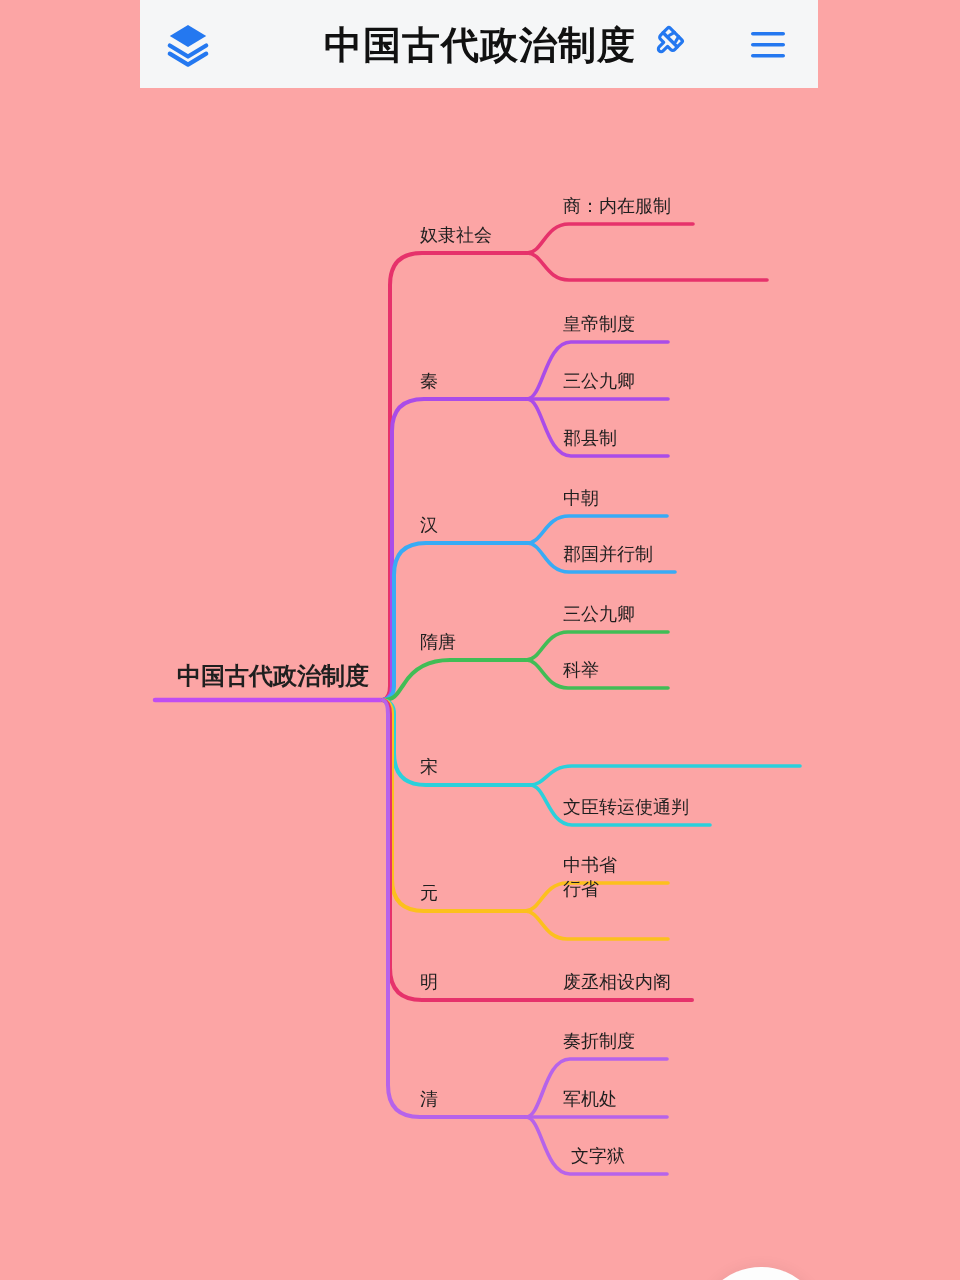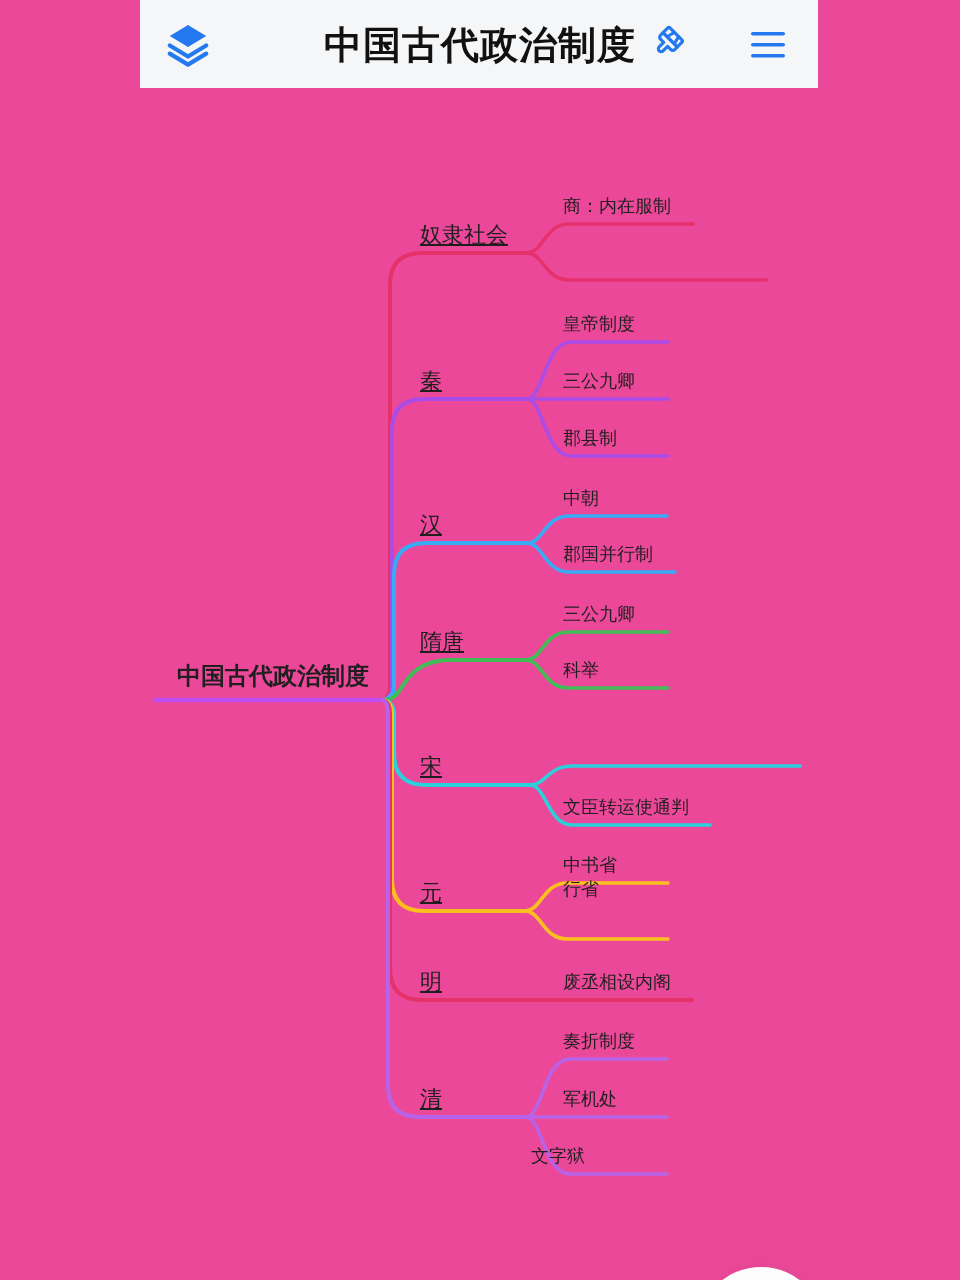--- a/index.html
+++ b/index.html
@@ -1,18 +1,18 @@
 <!DOCTYPE html>
 <html><head>
 <meta charset="utf-8">
 <style>
   html,body{margin:0;padding:0;background:#ffffff;}
   .screen{
     position:relative;width:960px;height:1280px;overflow:hidden;
-    background:#ec4899;font-family:"Liberation Sans",sans-serif;
+    background:#fca5a5;font-family:"Liberation Sans",sans-serif;
   }
   
   .hdr{
     position:absolute;left:140px;top:0;width:678px;height:88px;
     background:#f5f6f7;
   }
   .icon-btn{
     position:absolute;background:none;border:none;padding:0;margin:0;cursor:pointer;
     display:flex;align-items:center;justify-content:center;
   }
@@ -28,21 +28,21 @@
   .canvas{position:absolute;left:0;top:88px;width:960px;height:1192px;}
   .links{position:absolute;left:0;top:0;width:960px;height:1192px;}
   .links path{fill:none;stroke-linecap:round;stroke-linejoin:round;}
   .links path.main{stroke-width:4px;}
   .links path.child{stroke-width:3.6px;}
   .links path.rootline{stroke-width:4.5px;}
   .node{
     position:absolute;color:#1f1f1f;white-space:nowrap;cursor:pointer;
   }
   .node.root{font-size:24px;line-height:32px;font-weight:700;}
-  .node.era{font-size:22px;line-height:28px;font-weight:500;text-decoration:underline;}
+  .node.era{font-size:18px;line-height:28px;font-weight:500;}
   .node.child{font-size:18px;line-height:28px;font-weight:500;}
   .node.wrap{white-space:normal;}
   
   .fab-ghost{
     position:absolute;left:697px;top:1267px;width:128px;height:128px;
     border-radius:50%;background:#fdfdfd;
     box-shadow:0 -2px 14px rgba(0,0,0,0.05);
   }
 </style>
 </head>
@@ -145,17 +145,17 @@
 
     <div class="node child" style="left:563px;top:705px">文臣转运使通判</div>
 
     <div class="node child" style="left:563px;top:763px">中书省</div>
     <div class="node child" style="left:563px;top:787px">行省</div>
 
     <div class="node child" style="left:563px;top:880px">废丞相设内阁</div>
 
     <div class="node child" style="left:563px;top:939px">奏折制度</div>
     <div class="node child" style="left:563px;top:997px">军机处</div>
-    <div class="node child" style="left:531px;top:1054px">文字狱</div>
+    <div class="node child" style="left:571px;top:1054px">文字狱</div>
   </div>
 
   <div class="fab-ghost"></div>
 </div>
 
 </body></html>

